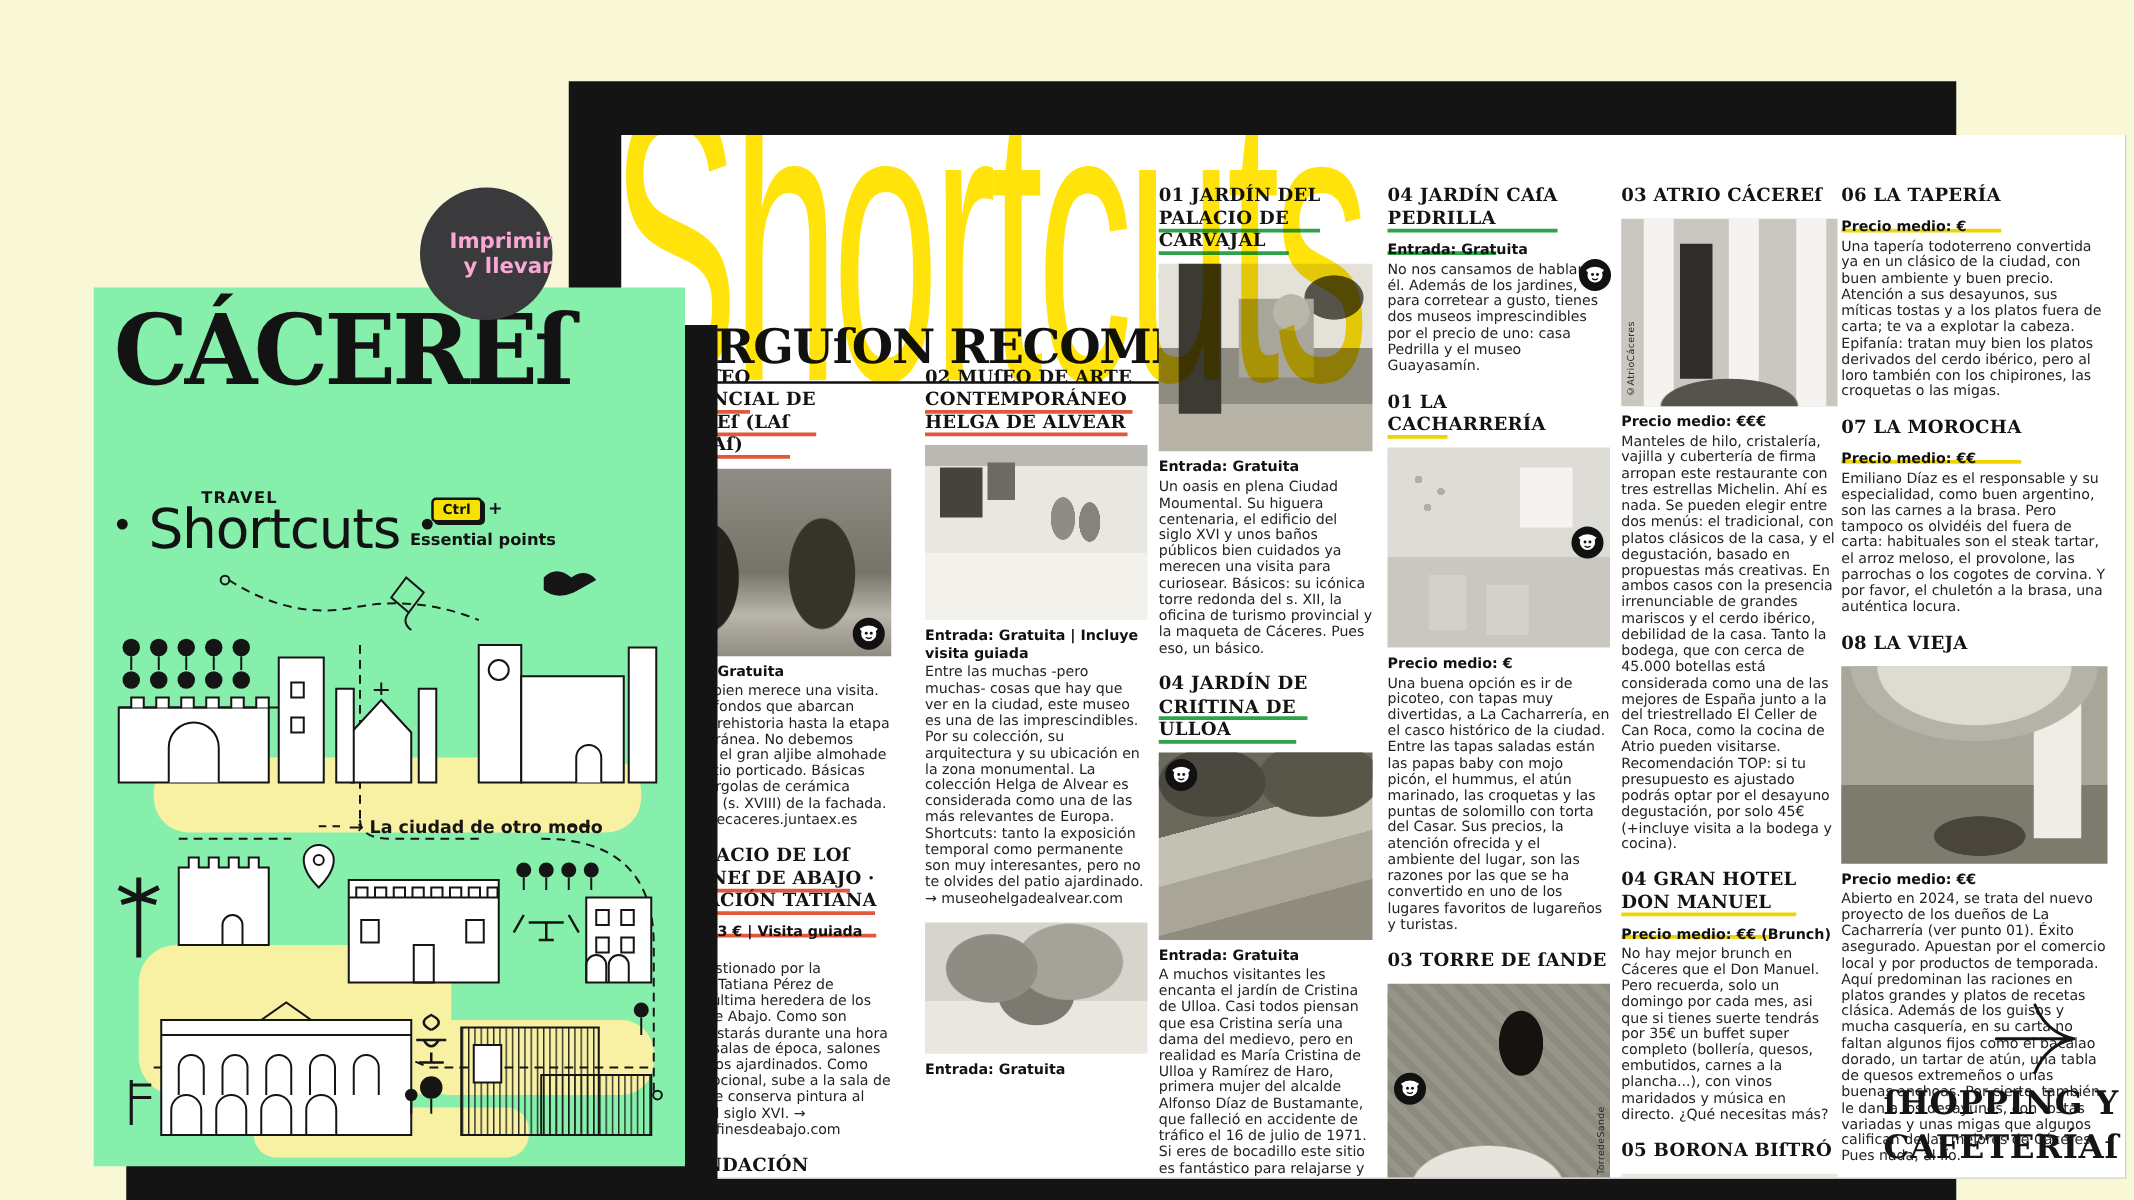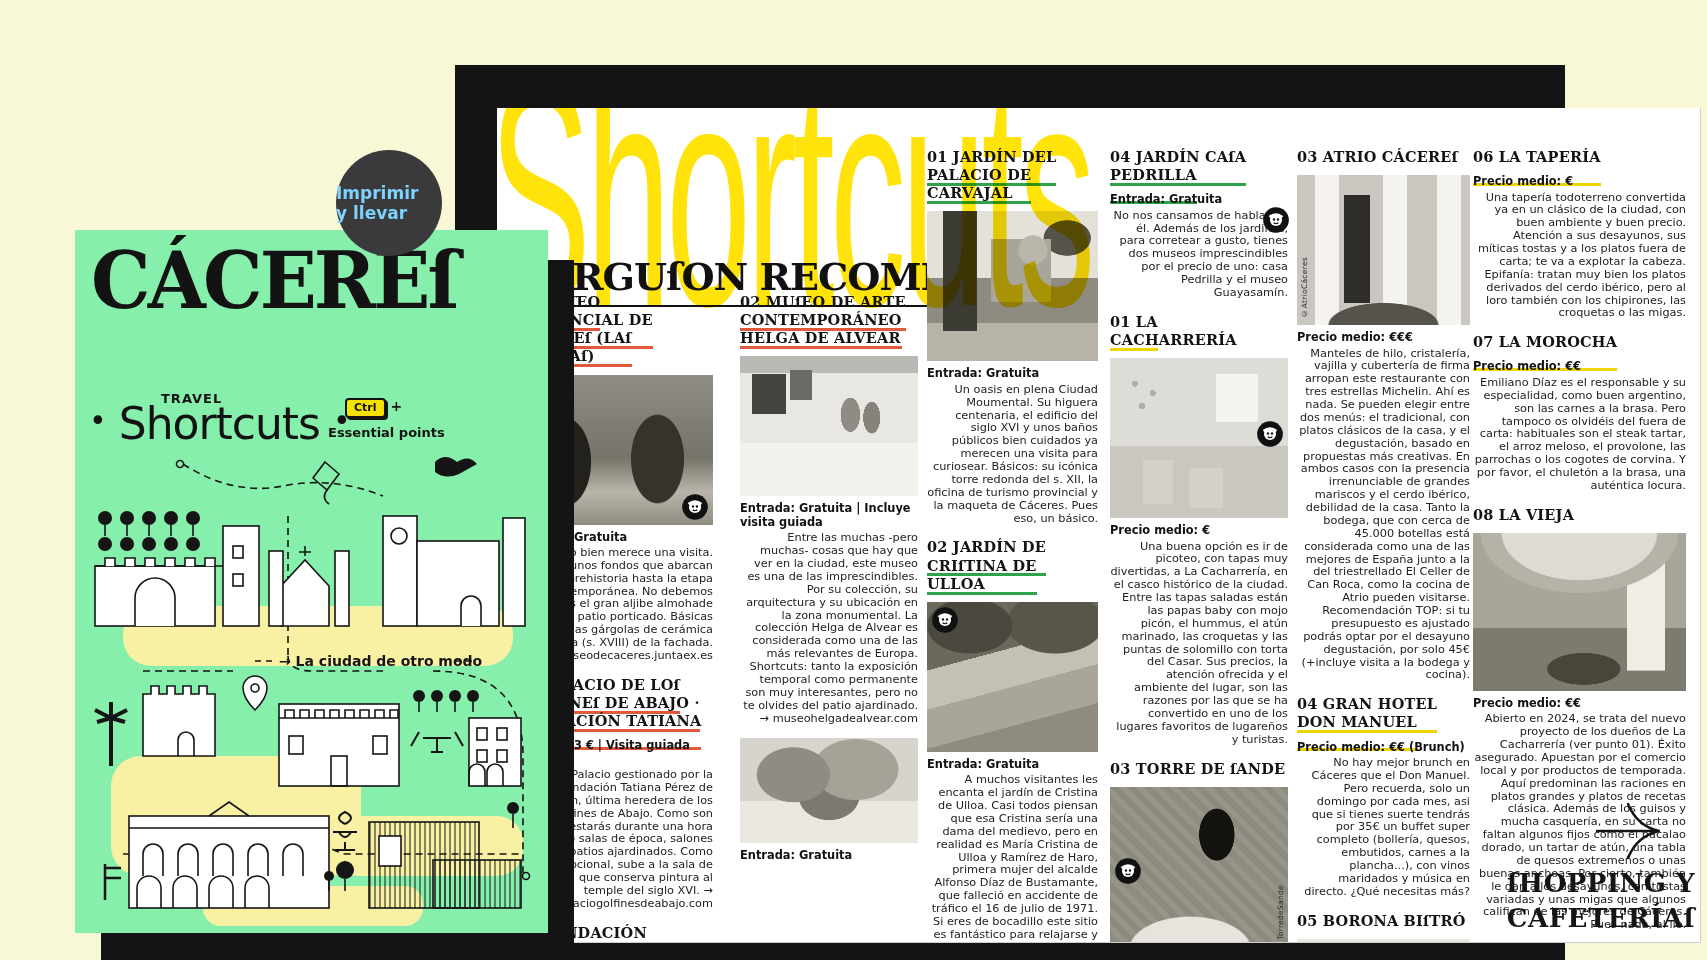--- a/index.html
+++ b/index.html
@@ -10,22 +10,22 @@
   .black-sheet{position:absolute;left:455px;top:65px;width:1110px;height:895px;
                background:#141414;z-index:1;}
   .page{position:absolute;left:497px;top:108px;width:1203px;height:834px;
         background:#ffffff;z-index:2;overflow:hidden;
         border-right:1px solid #cfcfc9;border-bottom:1px solid #cfcfc9;}
   .cover{position:absolute;left:75px;top:230px;width:473px;height:703px;
          background:#86efac;z-index:3;overflow:hidden;
          box-shadow:26px 30px 0 0 #141414;}
   .print-badge{position:absolute;left:336px;top:150px;width:106px;height:106px;
          border-radius:50%;background:#3A3A3C;z-index:4;display:flex;
-         flex-direction:column;align-items:flex-start;justify-content:center;
-         color:#7dd3fc;font-weight:bold;font-size:17px;line-height:1.2;
+         flex-direction:column;align-items:flex-end;justify-content:center;
+         color:#f9a8d4;font-weight:bold;font-size:17px;line-height:1.2;
          font-family:"DejaVu Sans",sans-serif;}
 
   
   .watermark{position:absolute;left:-8px;top:-72px;z-index:40;
              font:400 318px/1 "Liberation Sans",sans-serif;letter-spacing:-10px;
              color:#FFE30B;white-space:nowrap;transform:scaleX(0.48);
              transform-origin:left top;mix-blend-mode:multiply;pointer-events:none;}
   .section-heading{position:absolute;left:21px;top:148px;width:640px;
              font:700 38px/1.1 "DejaVu Serif",serif;letter-spacing:-1px;color:#111;
              white-space:nowrap;}
@@ -33,21 +33,21 @@
 
   .col{position:absolute;}
   .entry-title{margin:0 0 9px 0;font:700 14.5px/1.25 "DejaVu Serif",serif;
                letter-spacing:0.2px;color:#131313;}
   .u{border-bottom:3px solid;padding-bottom:18px;
      -webkit-box-decoration-break:clone;box-decoration-break:clone;}
   .u-red{border-color:#E2583C;}
   .u-green{border-color:#2FA349;}
   .u-yellow{border-color:#EFD500;}
   .meta{margin:6px 0 3px 0;font:700 11.4px/1.18 "DejaVu Sans",sans-serif;color:#111;}
-  .body{margin:0 0 13px 0;font:400 11.3px/1.14 "DejaVu Sans",sans-serif;color:#222;text-align:right;}
+  .body{margin:0 0 13px 0;font:400 11.3px/1.14 "DejaVu Sans",sans-serif;color:#222;}
 
   .ph{position:relative;width:100%;margin:2px 0 6px 0;background:#c9c7c0;}
   .credit-r{position:absolute;right:3px;bottom:5px;writing-mode:vertical-rl;
             transform:rotate(180deg);font-size:7.5px;color:#2b2b2b;letter-spacing:0.3px;}
   .credit-l{position:absolute;left:3px;bottom:8px;writing-mode:vertical-rl;
             transform:rotate(180deg);font-size:7.5px;color:#2b2b2b;letter-spacing:0.3px;}
   .stamp{position:absolute;width:28px;height:28px;}
 
   
   .ph-arches{background:
@@ -165,21 +165,21 @@
     <div class="ph ph-trees" style="height:105px;"></div>
     <p class="meta">Entrada: Gratuita</p>
 
   </div>
 
   <div class="col" style="left:430px;top:40px;width:171px;">
     <h3 class="entry-title"><span class="u u-green">01 JARDÍN DEL PALACIO DE CARVAJAL</span></h3>
     <div class="ph ph-carvajal" style="height:150px;"></div>
     <p class="meta">Entrada: Gratuita</p>
     <p class="body">Un oasis en plena Ciudad Moumental. Su higuera centenaria, el edificio del siglo XVI y unos baños públicos bien cuidados ya merecen una visita para curiosear. Básicos: su icónica torre redonda del s. XII, la oficina de turismo provincial y la maqueta de Cáceres. Pues eso, un básico.</p>
-    <h3 class="entry-title"><span class="u u-green">02 JARDÍN DE CRIſTINA DE ULLOA</span></h3>
+    <h3 class="entry-title"><span class="u u-green">04 JARDÍN DE CRIſTINA DE ULLOA</span></h3>
     <div class="ph ph-ulloa" style="height:150px;">
       <svg class="stamp" style="left:4px;top:4px;" viewBox="0 0 24 24">
         <circle cx="12" cy="12" r="11" fill="#111"></circle>
           <circle cx="12" cy="12" r="5.2" fill="#fff"></circle>
         <path d="M6.5 9.5 Q12 5.5 17.5 9.5" stroke="#fff" stroke-width="2.4" fill="none"></path>
         <circle cx="10.3" cy="11.6" r="1" fill="#111"></circle>
           <circle cx="13.7" cy="11.6" r="1" fill="#111"></circle>
         <path d="M10 14.4 Q12 16 14 14.4" stroke="#111" stroke-width="1" fill="none"></path>
       </svg>
     </div>

